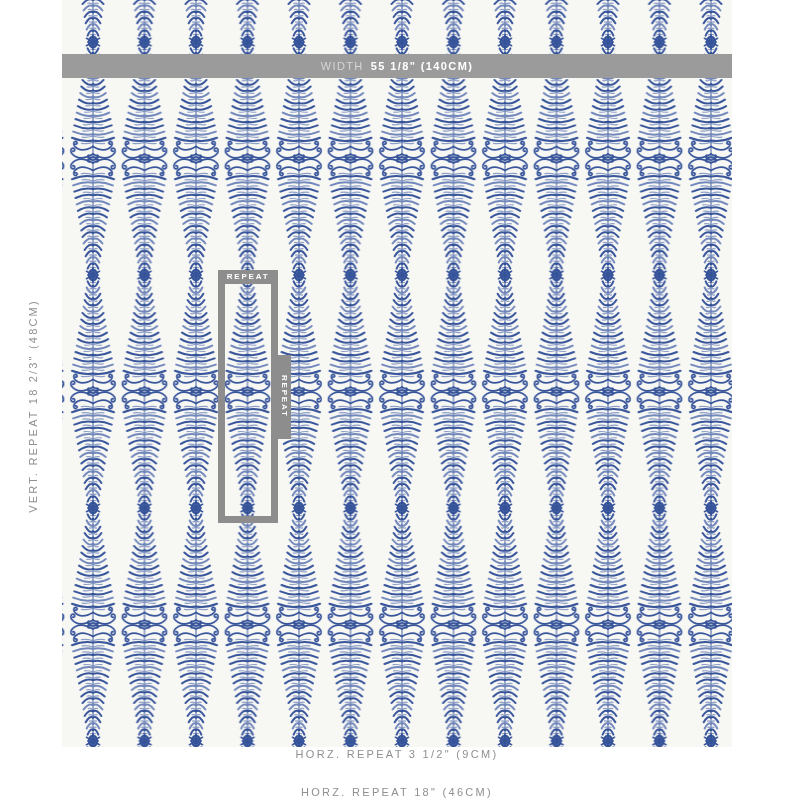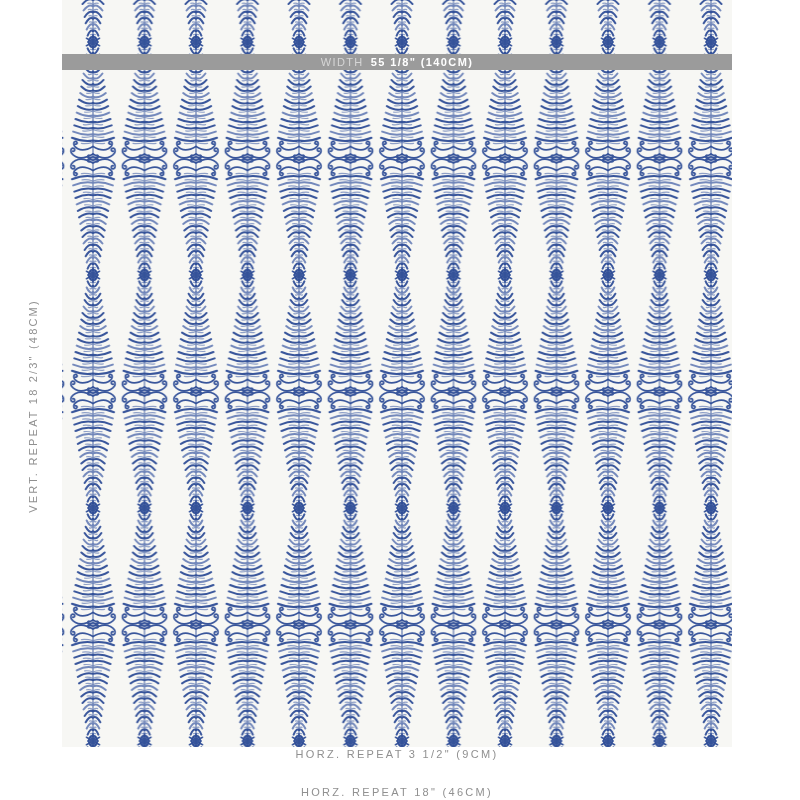--- a/index.html
+++ b/index.html
@@ -7,21 +7,21 @@
     width:800px;height:800px;position:relative;overflow:hidden;
     background:#ffffff;
     font-family:"Liberation Sans", sans-serif;
   }
   .fabric{
     position:absolute;left:62px;top:0;width:670px;height:747px;
     background:#f7f7f4;
   }
   .pattern-svg{position:absolute;left:0;top:0;display:block;}
   .width-bar{
-    position:absolute;left:0;top:54px;width:100%;height:16px;
+    position:absolute;left:0;top:54px;width:100%;height:24px;
     background:#9b9b9b;
     display:flex;align-items:center;justify-content:center;
     font-size:11px;line-height:12px;letter-spacing:1.4px;white-space:nowrap;
   }
   .width-bar .prefix{color:#d6d6d6;font-weight:400;margin-right:7px;}
   .width-bar .value{color:#ffffff;font-weight:700;}
   .repeat-box{
     position:absolute;left:156px;top:270px;width:60px;height:253px;
     border:7px solid #8d8d8d;box-sizing:border-box;
   }
@@ -68,17 +68,21 @@
       </defs>
       <rect x="0" y="0" width="670" height="747" fill="#f7f7f4"></rect>
       <rect x="0" y="0" width="670" height="747" fill="url(#ferntile)"></rect>
     </svg>
 
   <div class="width-bar">
     <span class="prefix">WIDTH</span>
     <span class="value">55 1/8" (140CM)</span>
   </div>
 
+  <div class="repeat-box">
+    <div class="repeat-box-top">REPEAT</div>
+    <div class="repeat-box-side">REPEAT</div>
+  </div>
 </div>
 
 <div class="vert-label">VERT. REPEAT 18 2/3" (48CM)</div>
 <div class="horz-label first">HORZ. REPEAT 3 1/2" (9CM)</div>
 <div class="horz-label second">HORZ. REPEAT 18" (46CM)</div>
 
 </body></html>

